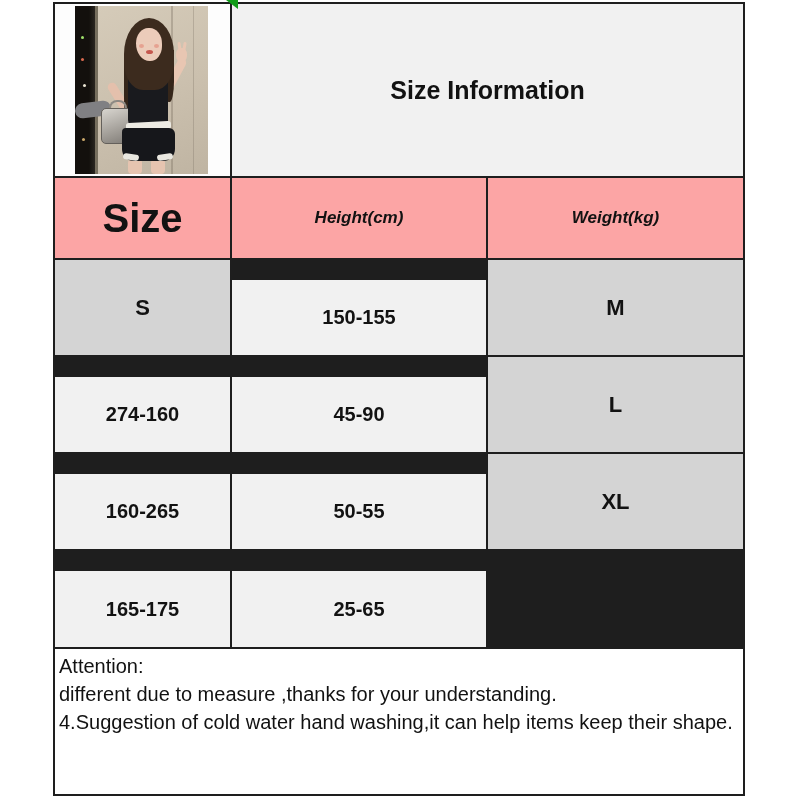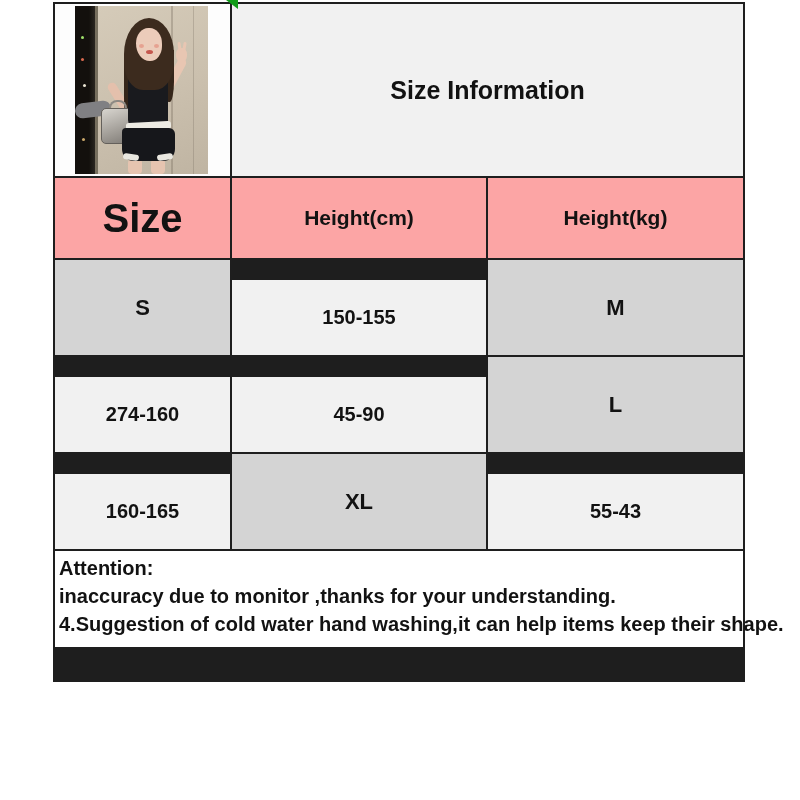--- a/index.html
+++ b/index.html
@@ -1,41 +1,41 @@
 <!DOCTYPE html>
 <html><head>
 <meta charset="utf-8">
 <style>
   * { margin:0; padding:0; box-sizing:border-box; }
   html,body { width:800px; height:800px; background:#ffffff; font-family:"Liberation Sans", sans-serif; color:#121212; }
   .sheet { position:relative; width:800px; height:800px; background:#ffffff; overflow:hidden; }
 
   
   .size-table {
-    position:absolute; left:53px; top:2px; width:692px; height:680px;
+    position:absolute; left:53px; top:2px; width:692px; height:794px;
     display:grid;
     grid-template-columns:175px 254px 1fr;
     grid-template-rows:172px 80px 95px 95px 95px 96px 1fr;
     gap:2px;
     border:2px solid #1e1e1e;
     background:#1e1e1e;
   }
   .cell { display:flex; align-items:center; justify-content:center; }
   .photo-cell   { background:#fdfdfd; position:relative; }
   .title-cell   { grid-column:2 / 4; background:#f1f1f1; }
   .head-cell    { background:#fca5a5; font-weight:bold; }
   .size-col     { background:#d4d4d4; font-weight:bold; font-size:22px; }
   .data-cell    { background:#f1f1f1; font-weight:bold; font-size:20px;margin-top:20px; }
   .attention-cell {
     grid-column:1 / 4; background:#ffffff; display:block;
-    padding:3px 18px 0 4px; font-size:20px; line-height:28px; font-weight:bold;
+    padding:3px 18px 0 4px; font-size:20px; line-height:28px; font-weight:normal;
   }
   .table-title  { font-size:25px; font-weight:bold; }
   .size-head    { font-size:40px; font-weight:bold; }
-  .col-head     { font-size:21px; }
+  .col-head     { font-size:17px;font-style:italic; }
 
   
   .corner-flag {
     position:absolute; left:226px; top:0; width:12px; height:9px;
     clip-path:polygon(0 0, 100% 0, 100% 100%);
   }
 
   
   .photo {
     position:absolute; left:20px; top:2px; width:133px; height:168px; overflow:hidden;
@@ -119,39 +119,41 @@
       <span class="table-title">Size Information</span>
     </div>
 
     <div class="cell head-cell">
       <span class="size-head">Size</span>
     </div>
     <div class="cell head-cell">
       <span class="col-head">Height(cm)</span>
     </div>
     <div class="cell head-cell">
-      <span class="col-head">Height(kg)</span>
+      <span class="col-head">Weight(kg)</span>
     </div>
 
     <div class="cell size-col">S</div>
     <div class="cell data-cell">150-155</div>
 
     <div class="cell size-col">M</div>
     <div class="cell data-cell">274-160</div>
     <div class="cell data-cell">45-90</div>
 
     <div class="cell size-col">L</div>
-    <div class="cell data-cell">160-165</div>
+    <div class="cell data-cell">160-265</div>
+    <div class="cell data-cell">50-55</div>
 
     <div class="cell size-col">XL</div>
-    <div class="cell data-cell">55-43</div>
+    <div class="cell data-cell">165-175</div>
+    <div class="cell data-cell">25-65</div>
 
     <div class="attention-cell">
       <div class="attention-line">Attention:</div>
-      <div class="attention-line">inaccuracy due to monitor ,thanks for your understanding.</div>
+      <div class="attention-line">different due to measure ,thanks for your understanding.</div>
       <div class="attention-line">4.Suggestion of cold water hand washing,it can help items keep their shape.</div>
     </div>
 
   </div>
 
   <div class="corner-flag" style="background: rgb(16, 156, 23);"></div>
 
 </div>
 
 </body></html>

